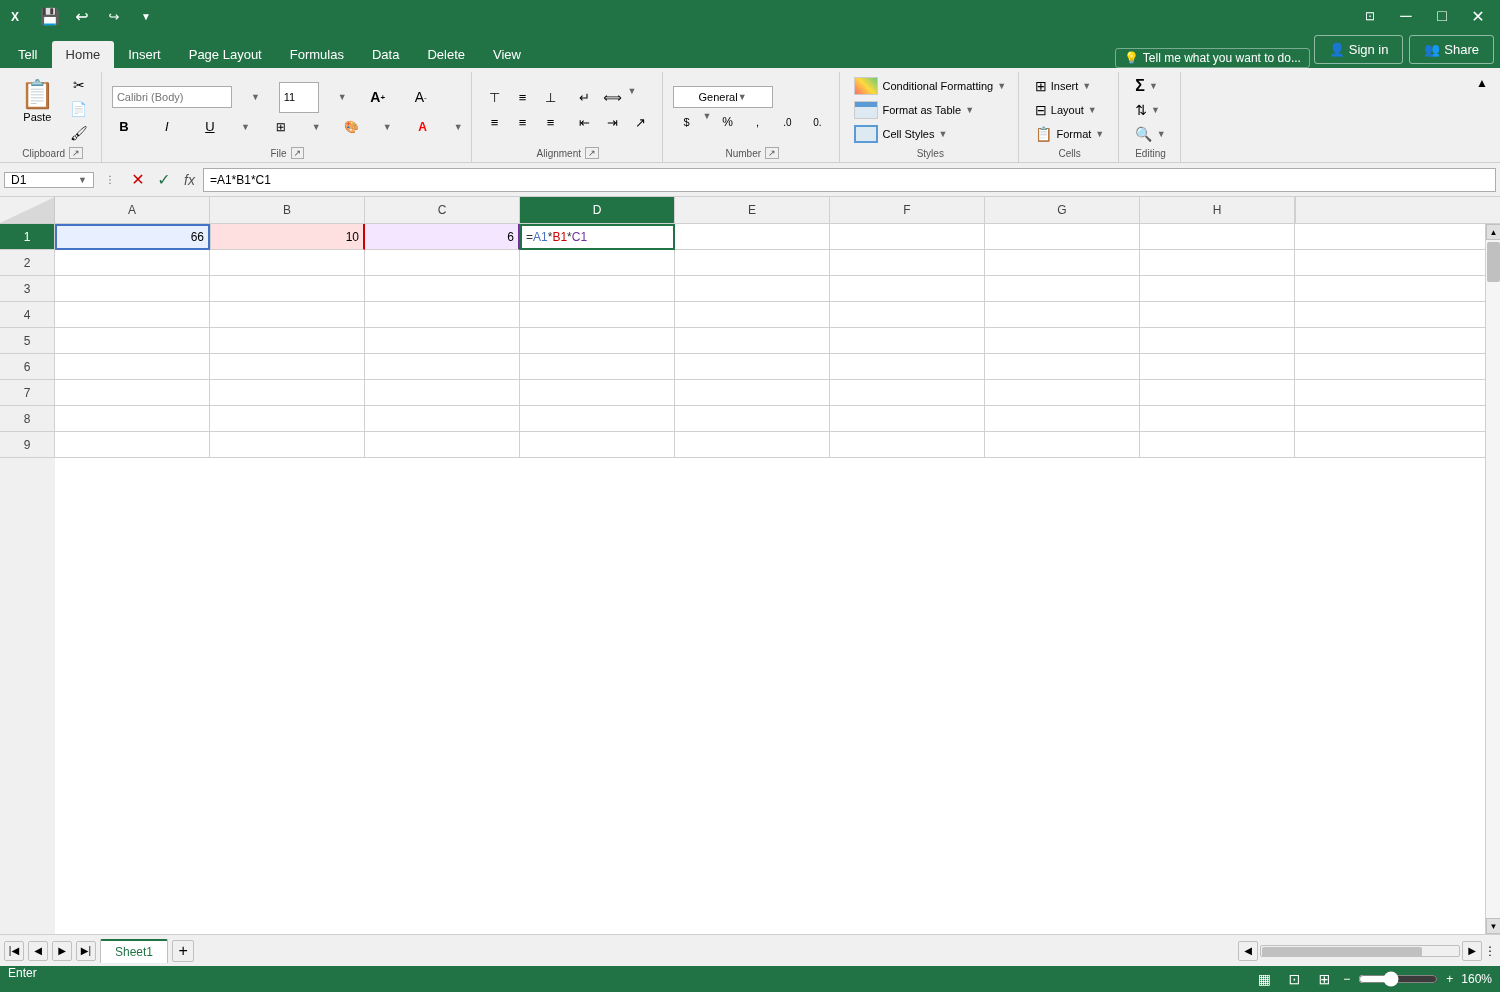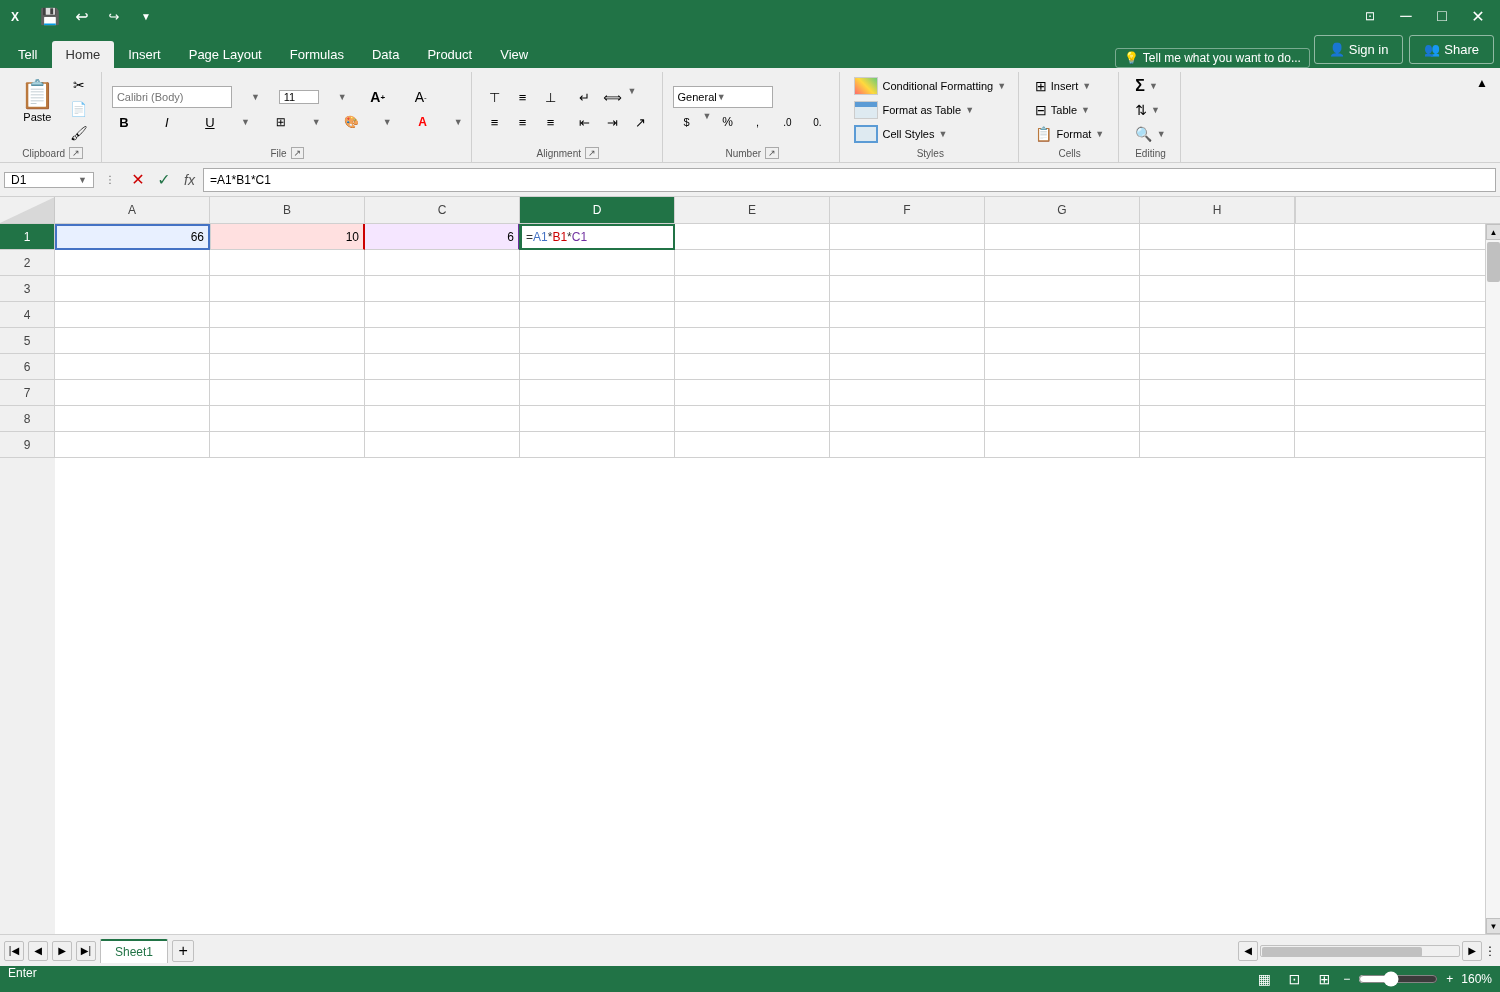--- a/index.html
+++ b/index.html
@@ -91,36 +91,36 @@
     .small-btns { display: flex; flex-direction: column; gap: 2px; }
     .small-btn { width: 28px; height: 22px; background: none; border: 1px solid transparent; cursor: pointer; display: flex; align-items: center; justify-content: center; font-size: 14px; border-radius: 2px; }
 
     
     .font-controls { display: flex; flex-direction: column; gap: 3px; }
     .font-row { display: flex; align-items: center; gap: 19px; }
     .font-name-box {
       width: 110px; height: 22px; border: 1px solid #ababab; padding: 0 4px; font-size: 11px; background: white;
     }
     .font-size-box {
-      width: 40px; height: 14px; border: 1px solid #ababab; padding: 0 4px; font-size: 11px; background: white;
+      width: 40px; height: 31px; border: 1px solid #ababab; padding: 0 4px; font-size: 11px; background: white;
     }
     .font-btn { width: 24px; height: 22px; background: none; border: 1px solid transparent; cursor: pointer; font-size: 13px; border-radius: 2px; display: flex; align-items: center; justify-content: center; }
     .font-btn.bold { font-weight: bold; }
     .font-btn.italic { font-style: italic; }
     .font-btn.underline { text-decoration: underline; }
 
     
     .align-controls { display: flex; flex-direction: column; gap: 3px; }
     .align-row { display: flex; gap: 2px; }
     .align-btn { width: 26px; height: 22px; background: none; border: 1px solid transparent; cursor: pointer; font-size: 13px; border-radius: 2px; display: flex; align-items: center; justify-content: center; }
 
     
     .number-controls { display: flex; flex-direction: column; gap: 3px; }
     .number-format-box {
-      width: 100px; height: 22px; border: 1px solid #ababab; padding: 0 4px; font-size: 11px; background: white; display: flex; align-items: center; justify-content: flex-start; cursor: pointer;
+      width: 100px; height: 22px; border: 1px solid #ababab; padding: 0 4px; font-size: 11px; background: white; display: flex; align-items: center; justify-content: center; cursor: pointer;
     }
     .number-row { display: flex; gap: 2px; }
     .number-btn { width: 28px; height: 22px; background: none; border: 1px solid transparent; cursor: pointer; font-size: 12px; border-radius: 2px; display: flex; align-items: center; justify-content: center; }
 
     
     .styles-controls { display: flex; flex-direction: column; gap: 2px; }
     .style-item { display: flex; align-items: center; gap: 4px; padding: 2px 4px; cursor: pointer; font-size: 11px; border-radius: 2px; white-space: nowrap; }
     .style-icon { width: 24px; height: 18px; background: #eee; border: 1px solid #ccc; display: flex; align-items: center; justify-content: center; font-size: 9px; }
 
     
@@ -350,21 +350,21 @@
   </div>
 </div>
 
 <div class="ribbon-tabs">
   <div class="ribbon-tab">Tell</div>
   <div class="ribbon-tab active">Home</div>
   <div class="ribbon-tab">Insert</div>
   <div class="ribbon-tab">Page Layout</div>
   <div class="ribbon-tab">Formulas</div>
   <div class="ribbon-tab">Data</div>
-  <div class="ribbon-tab">Product</div>
+  <div class="ribbon-tab">Delete</div>
   <div class="ribbon-tab">View</div>
   <div style="flex:1"></div>
   <div class="tell-me">
     <span>💡</span>
     <span>Tell me what you want to do...</span>
   </div>
   <div class="ribbon-tab" style="background:none; color:white; border:1px solid rgba(255,255,255,0.5); border-radius:3px; margin: 4px 4px;">
     <span>👤</span>
     <span>Sign in</span>
   </div>
@@ -505,21 +505,21 @@
   <div class="ribbon-group">
     <div class="ribbon-group-content">
       <div class="cells-controls">
         <div class="cell-btn">
           <span style="font-size:14px">⊞</span>
           <span>Insert</span>
           <span class="dropdown-arrow">▼</span>
         </div>
         <div class="cell-btn">
           <span style="font-size:14px">⊟</span>
-          <span>Table</span>
+          <span>Layout</span>
           <span class="dropdown-arrow">▼</span>
         </div>
         <div class="cell-btn">
           <span style="font-size:14px">📋</span>
           <span>Format</span>
           <span class="dropdown-arrow">▼</span>
         </div>
       </div>
     </div>
     <div class="ribbon-group-label">

